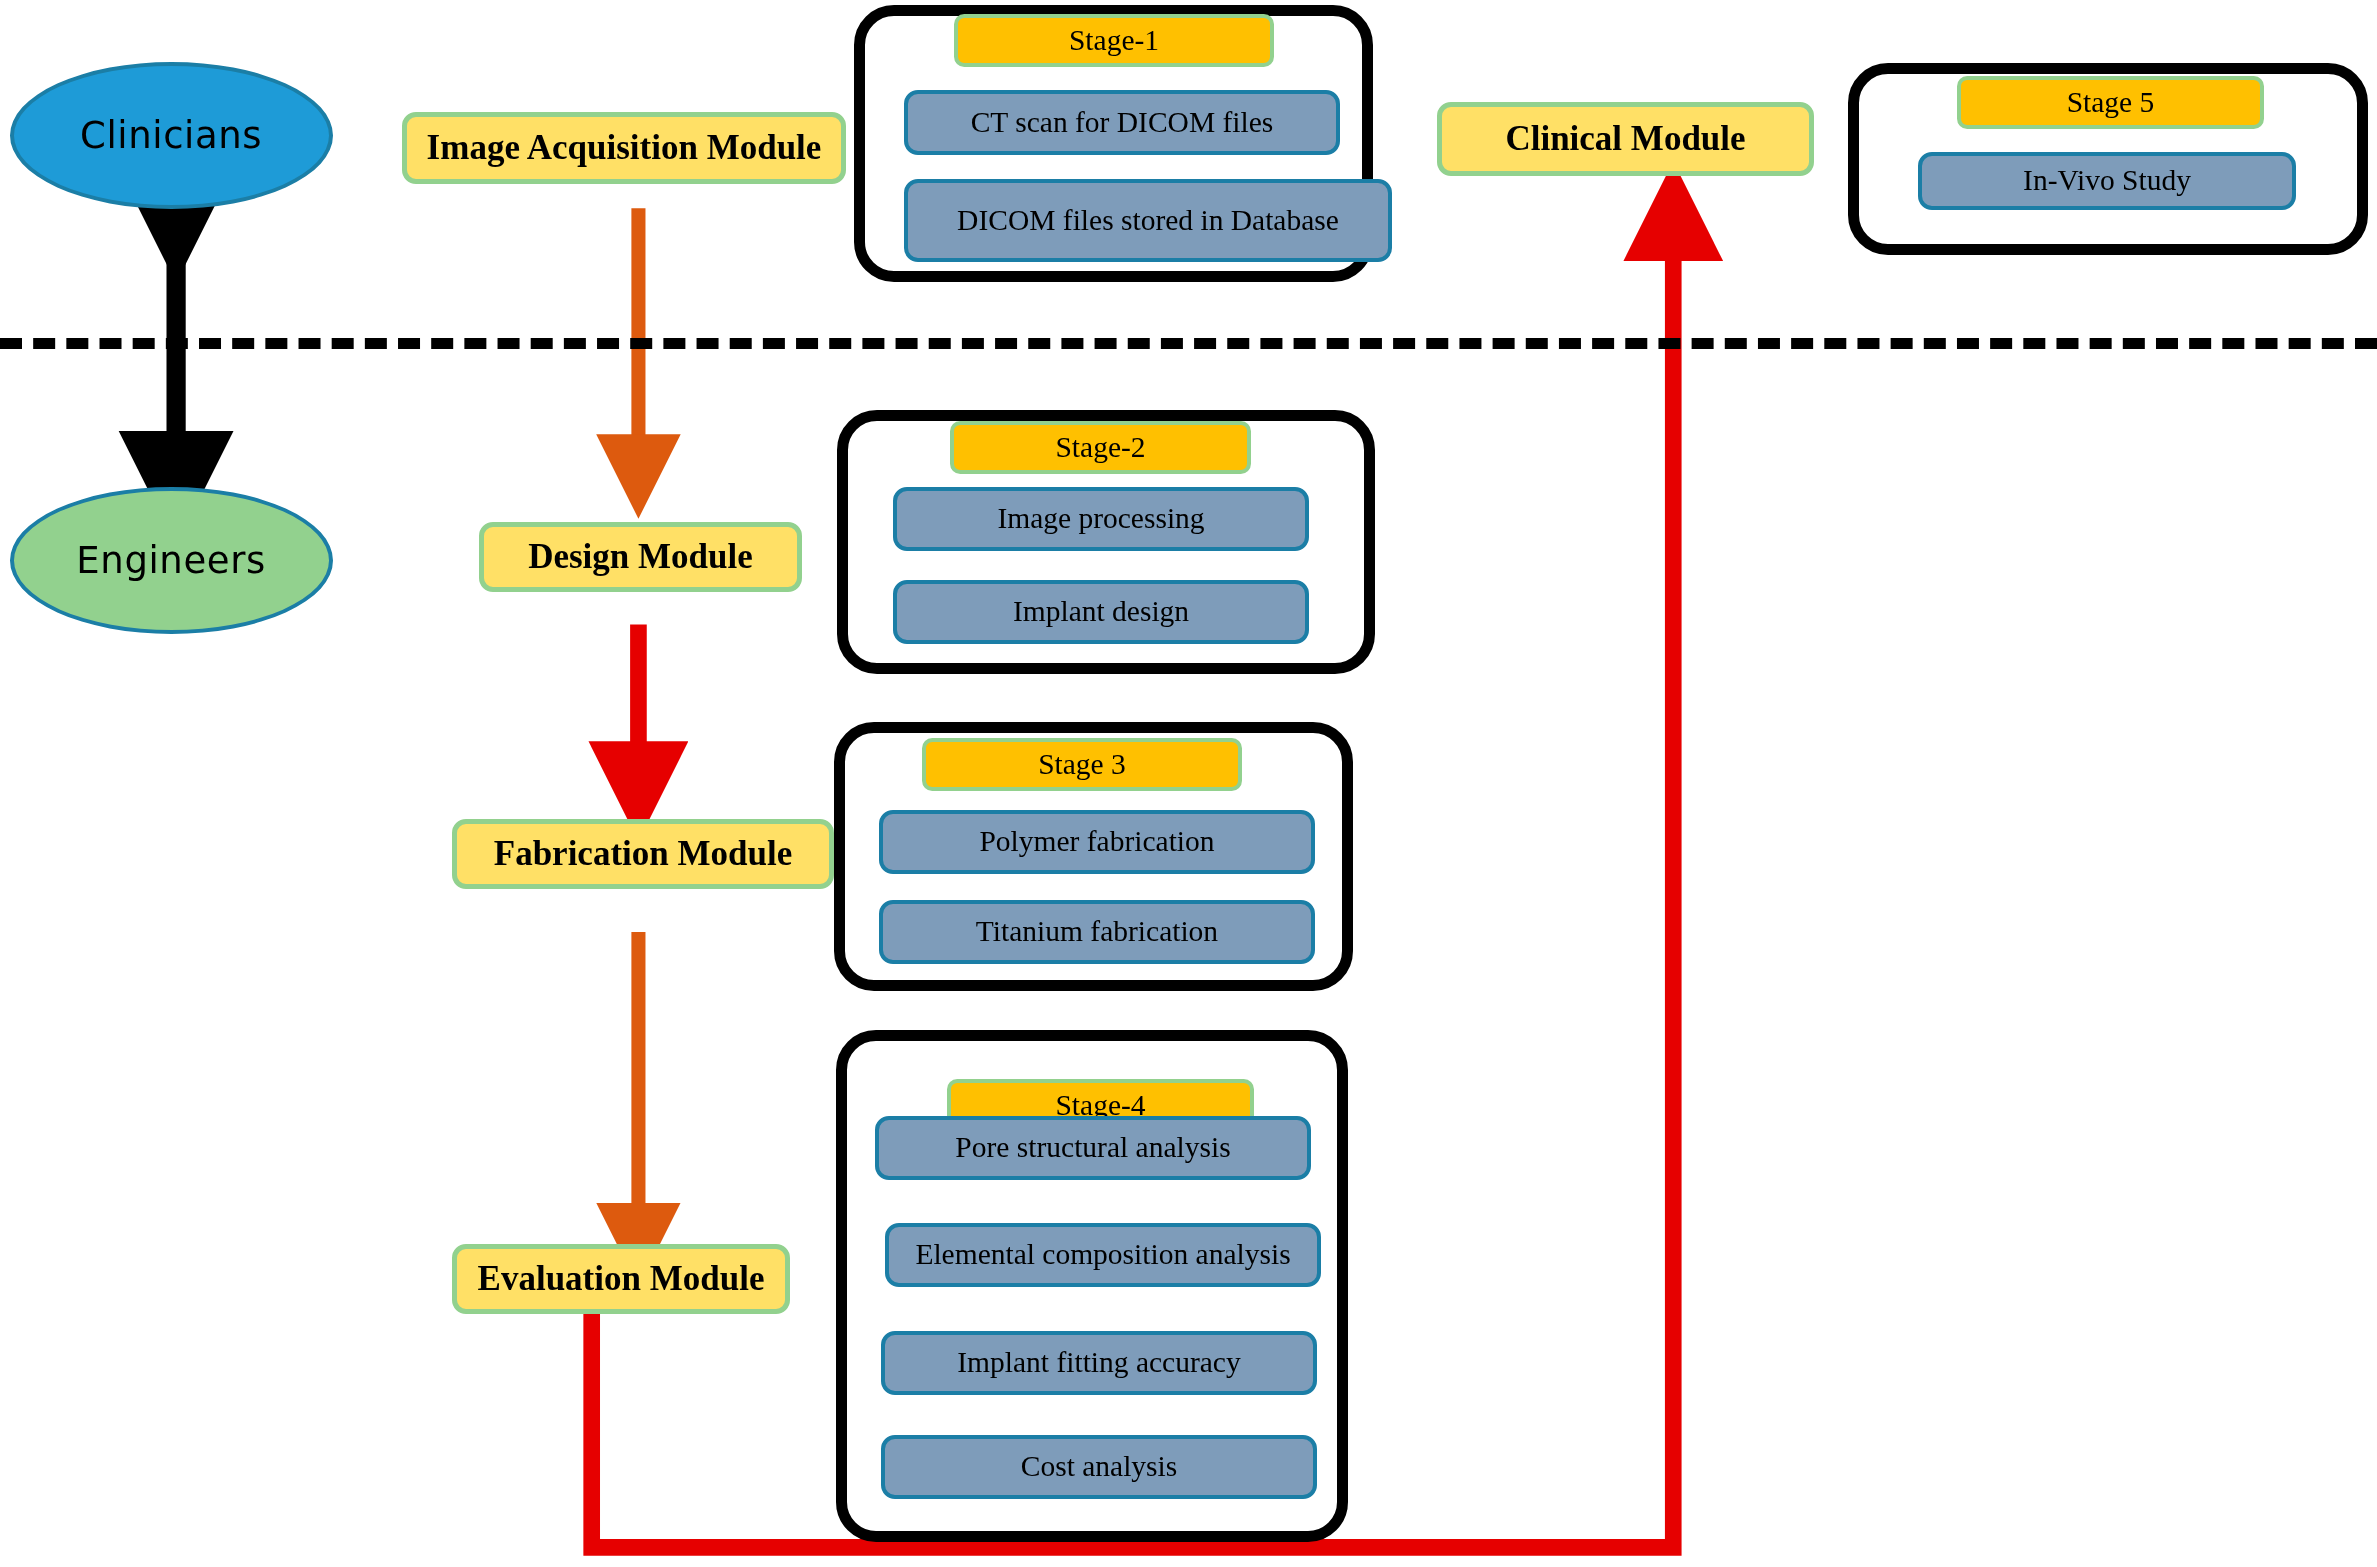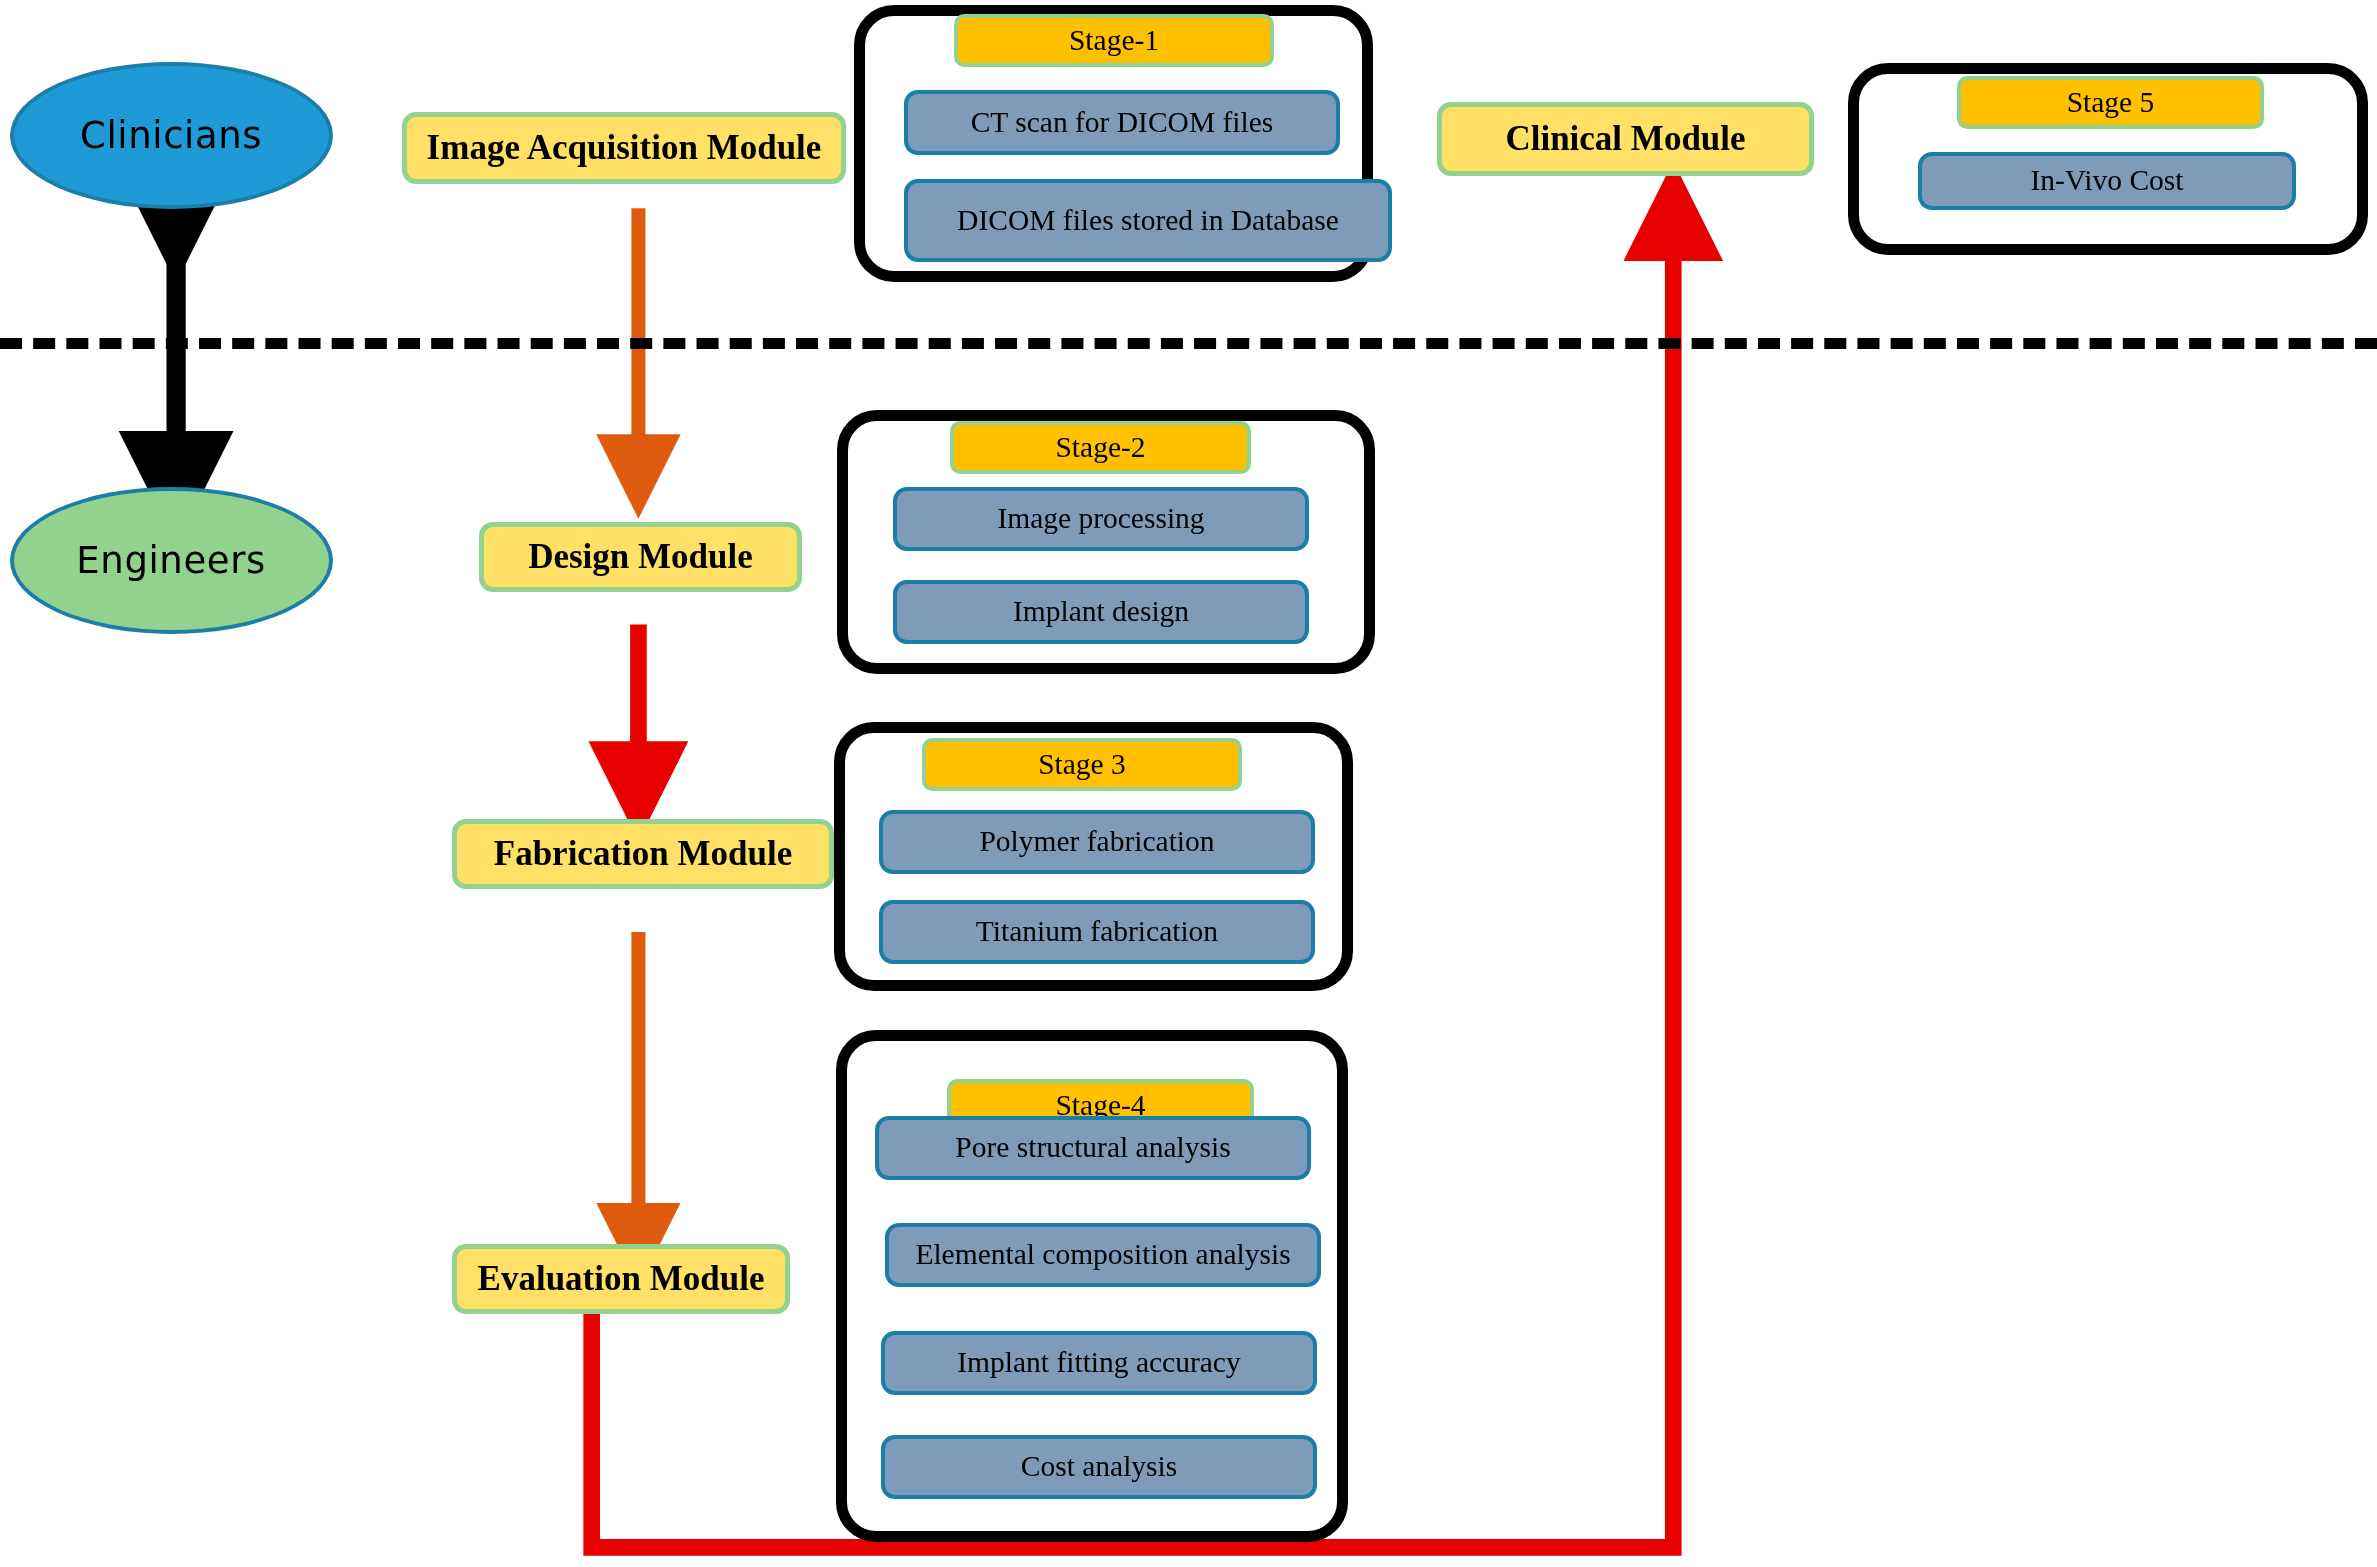--- a/index.html
+++ b/index.html
@@ -181,21 +181,21 @@
   <div class="task" style="left:904px; top:179px; width:488px; height:83px;">
     <span>DICOM files stored in Database</span>
   </div>
 
   <div class="stage-box" style="left:1848px; top:63px; width:520px; height:192px;">
   </div>
   <div class="stage-label" style="left:1957px; top:76px; width:307px; height:53px;">
     <span>Stage 5</span>
   </div>
   <div class="task" style="left:1918px; top:152px; width:378px; height:58px;">
-    <span>In-Vivo Cost</span>
+    <span>In-Vivo Study</span>
   </div>
 
   <div class="stage-box" style="left:837px; top:410px; width:538px; height:264px;">
   </div>
   <div class="stage-label" style="left:950px; top:421px; width:301px; height:53px;">
     <span>Stage-2</span>
   </div>
   <div class="task" style="left:893px; top:487px; width:416px; height:64px;">
     <span>Image processing</span>
   </div>

